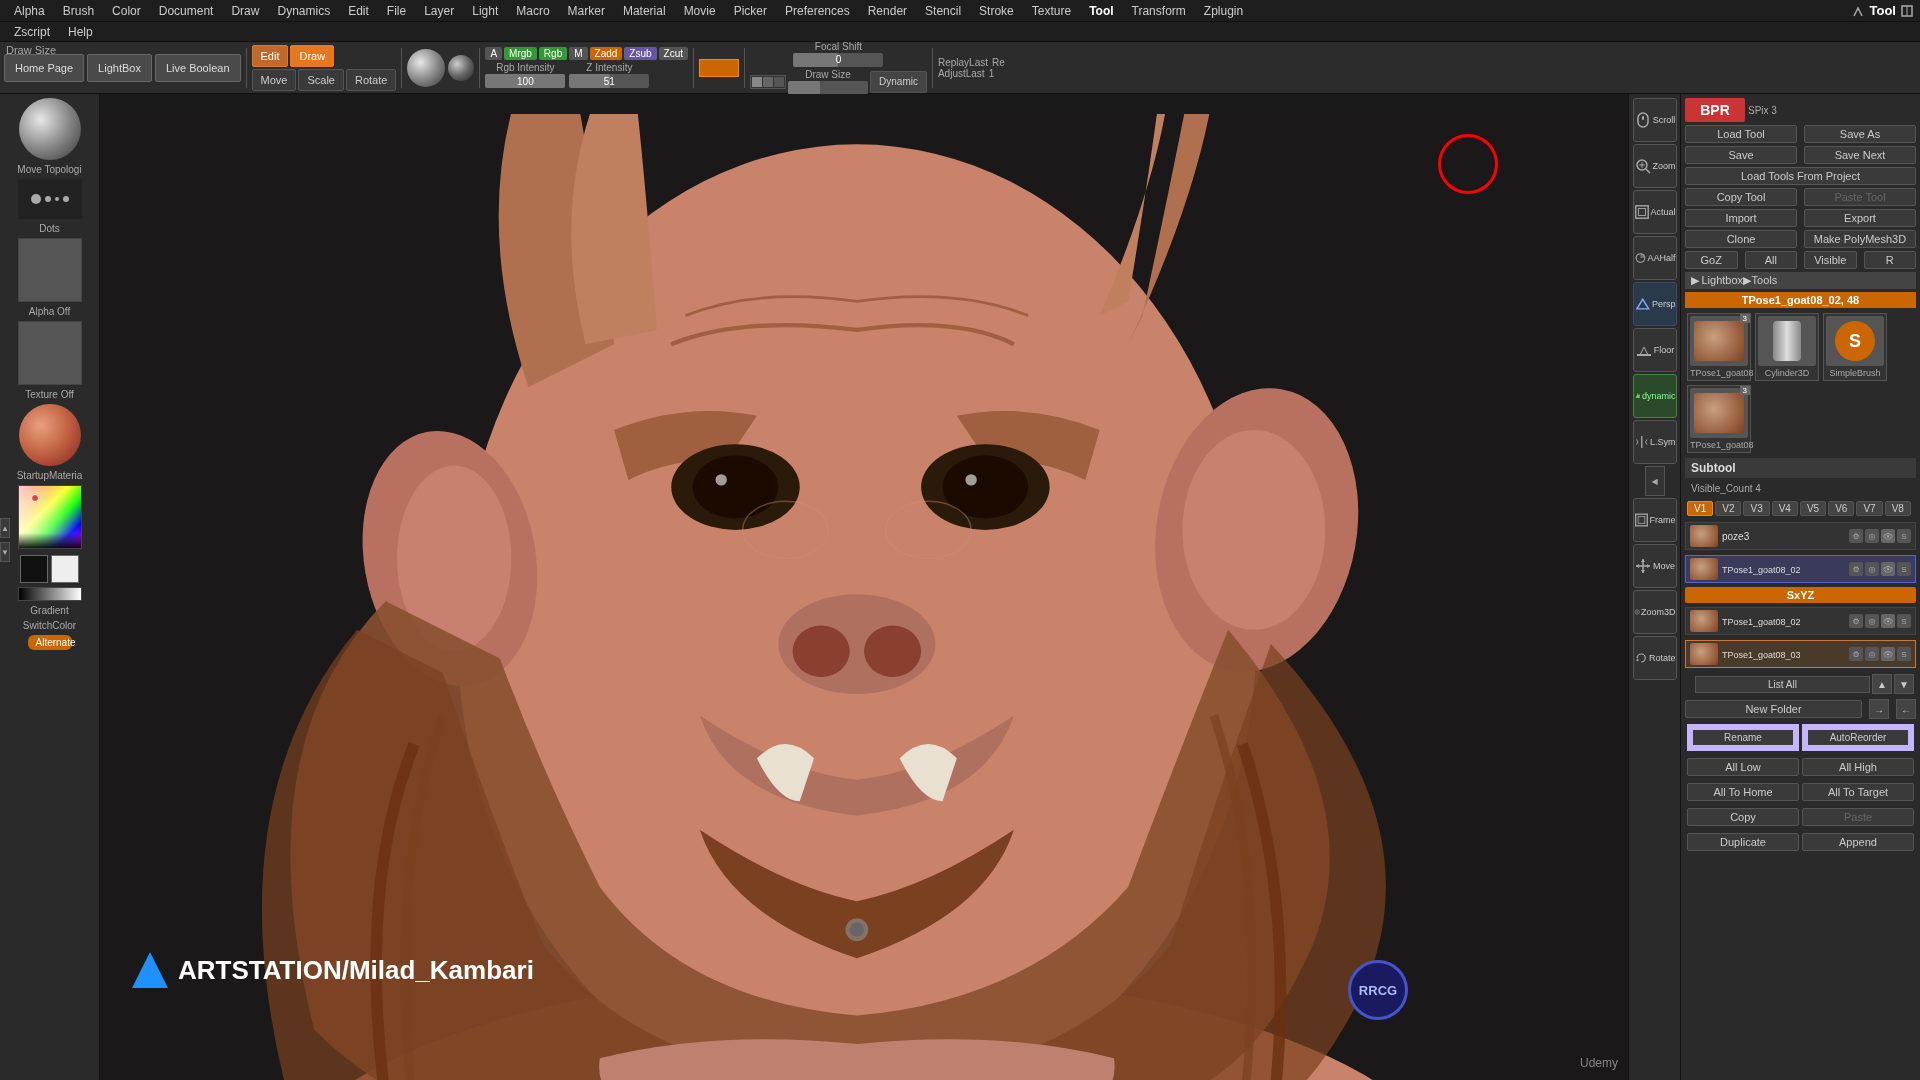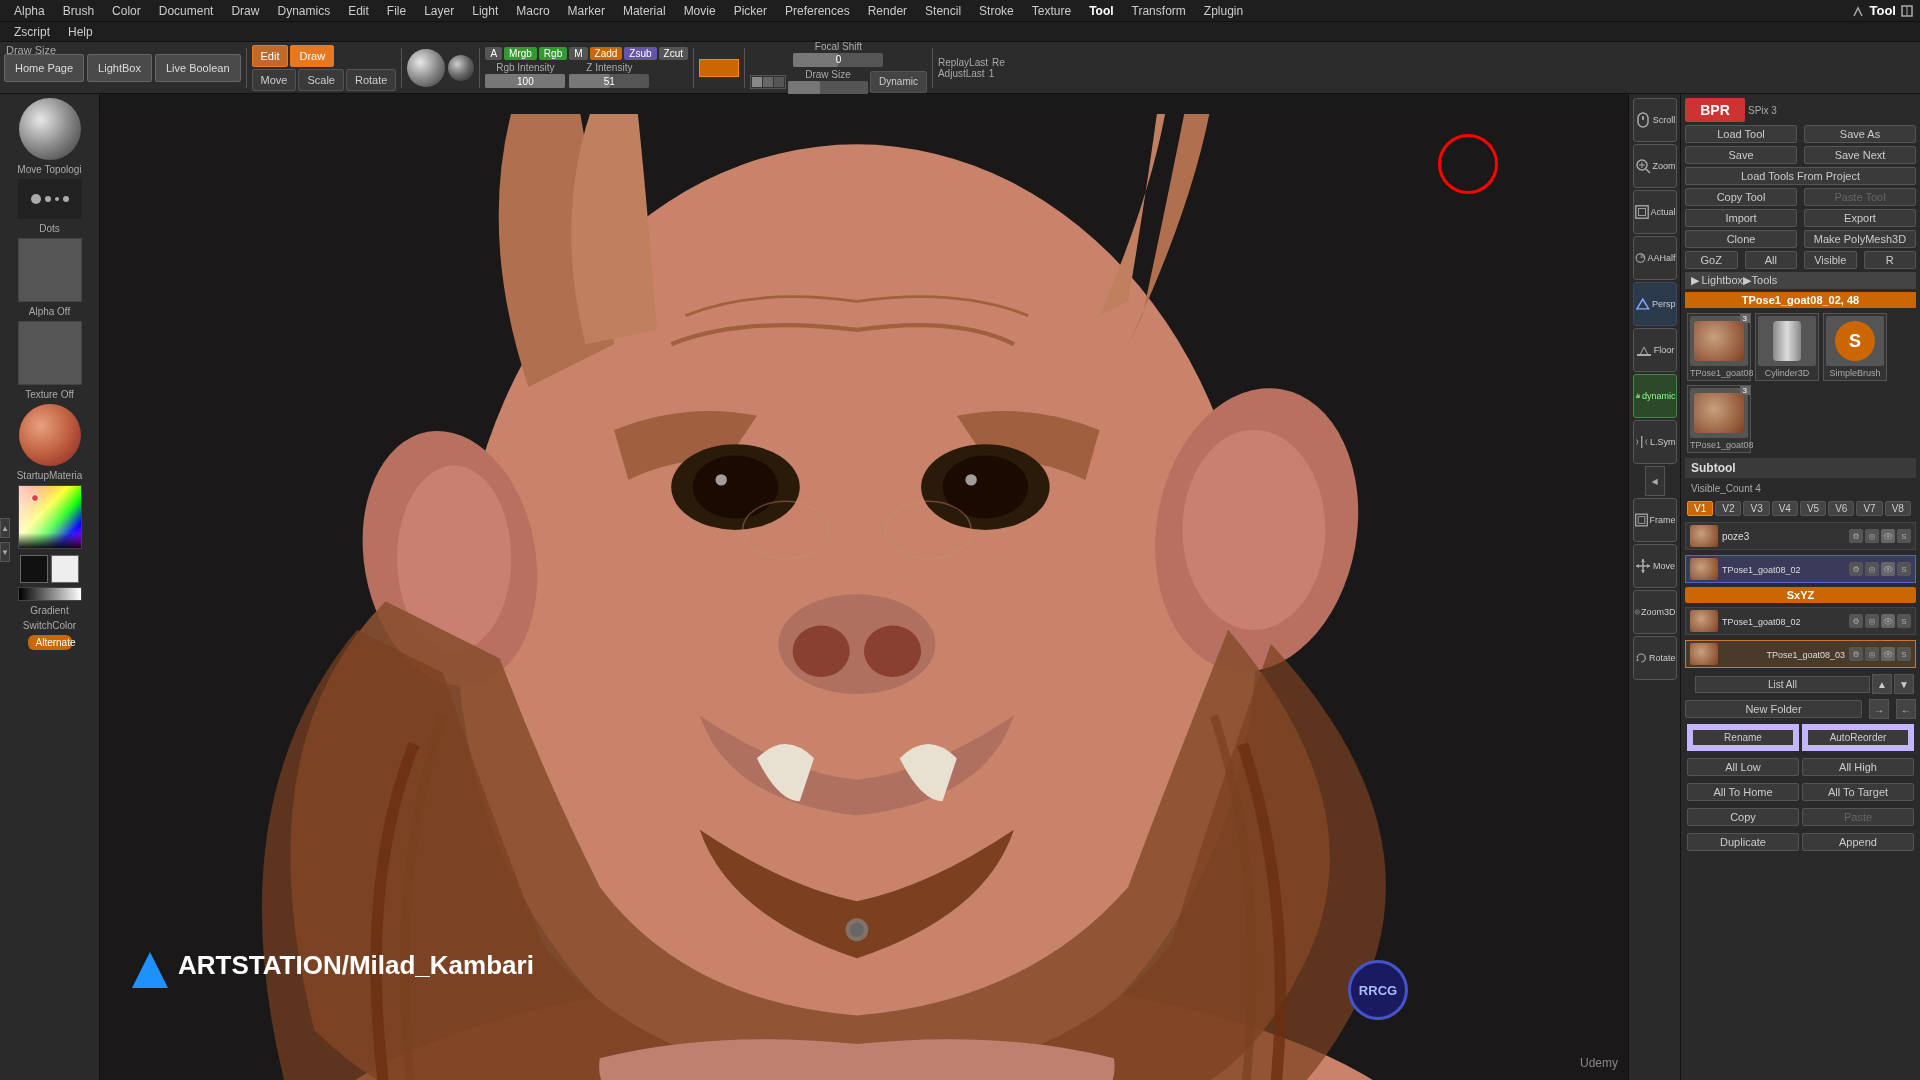--- a/index.html
+++ b/index.html
@@ -875,21 +875,21 @@
 
       <circle cx="530" cy="730" r="8" fill="#888" opacity="0.7"></circle>
       <circle cx="530" cy="730" r="5" fill="#666"></circle>
 
       <ellipse cx="480" cy="450" rx="30" ry="20" fill="none" stroke="#d09070" stroke-width="1" opacity="0.4"></ellipse>
       <ellipse cx="580" cy="450" rx="30" ry="20" fill="none" stroke="#d09070" stroke-width="1" opacity="0.4"></ellipse>
     </svg>
 
     <div style="position:absolute;top:40px;right:130px;width:60px;height:60px;border-radius:50%;border:3px solid red;pointer-events:none;"></div>
 
-    <div style="position:absolute;bottom:90px;left:30px;display:flex;align-items:flex-start;gap:8px;pointer-events:none;">
+    <div style="position:absolute;bottom:90px;left:30px;display:flex;align-items:center;gap:8px;pointer-events:none;">
       <svg width="40" height="40" viewBox="0 0 40 40">
         <polygon points="20,2 38,38 2,38" fill="#1e90ff"></polygon>
       </svg>
       <span style="color:#fff;font-size:26px;font-weight:bold;">
         <span>ARTSTATION</span><span>/Milad_Kambari</span>
       </span>
     </div>
 
     <div style="position:absolute;bottom:60px;right:220px;pointer-events:none;">
       <div class="rrcg-circle">
@@ -1127,21 +1127,21 @@
       <div class="st-icons">
         <div class="st-icon">⚙</div>
         <div class="st-icon">◎</div>
         <div class="st-icon eye">👁</div>
         <div class="st-icon">S</div>
       </div>
     </div>
 
     <div class="subtool-item active2">
       <div class="st-thumb"></div>
-      <div style="flex:1;text-align:right;">
+      <div style="flex:1;">
         <span style="font-size:9px;color:#ddd;">TPose1_goat08_03</span>
       </div>
       <div class="st-icons">
         <div class="st-icon">⚙</div>
         <div class="st-icon">◎</div>
         <div class="st-icon eye">👁</div>
         <div class="st-icon">S</div>
       </div>
     </div>
 

